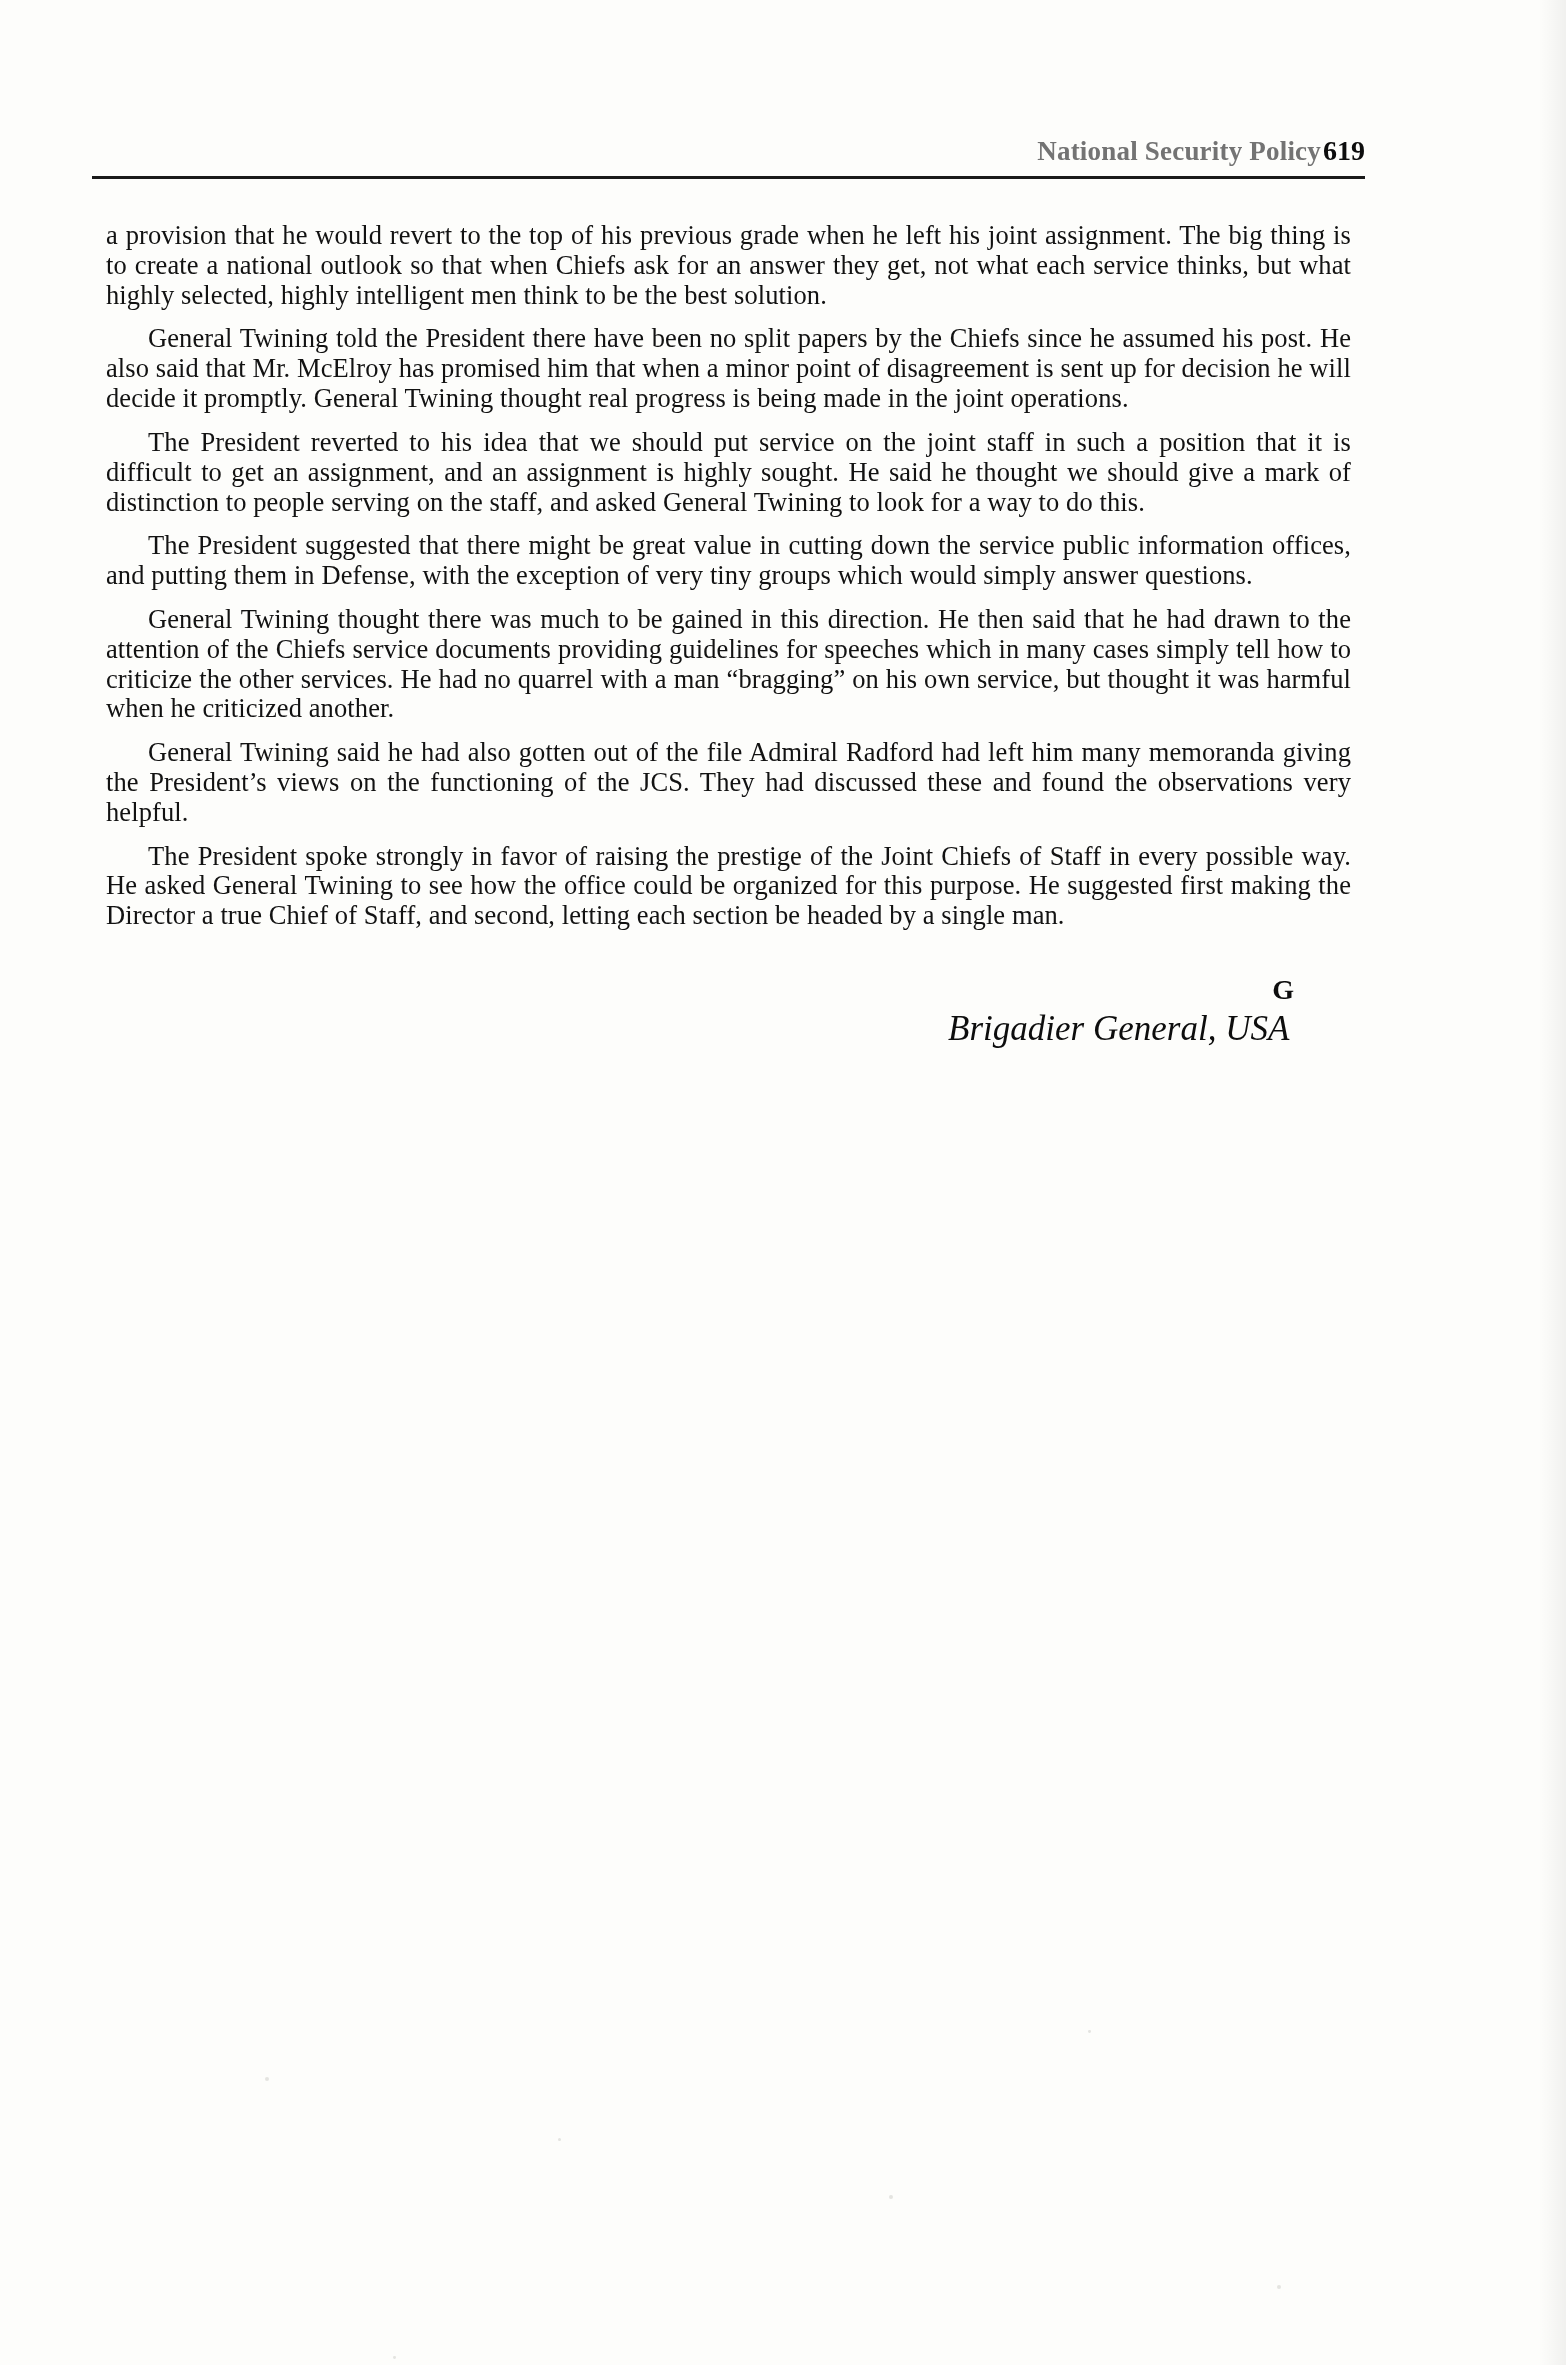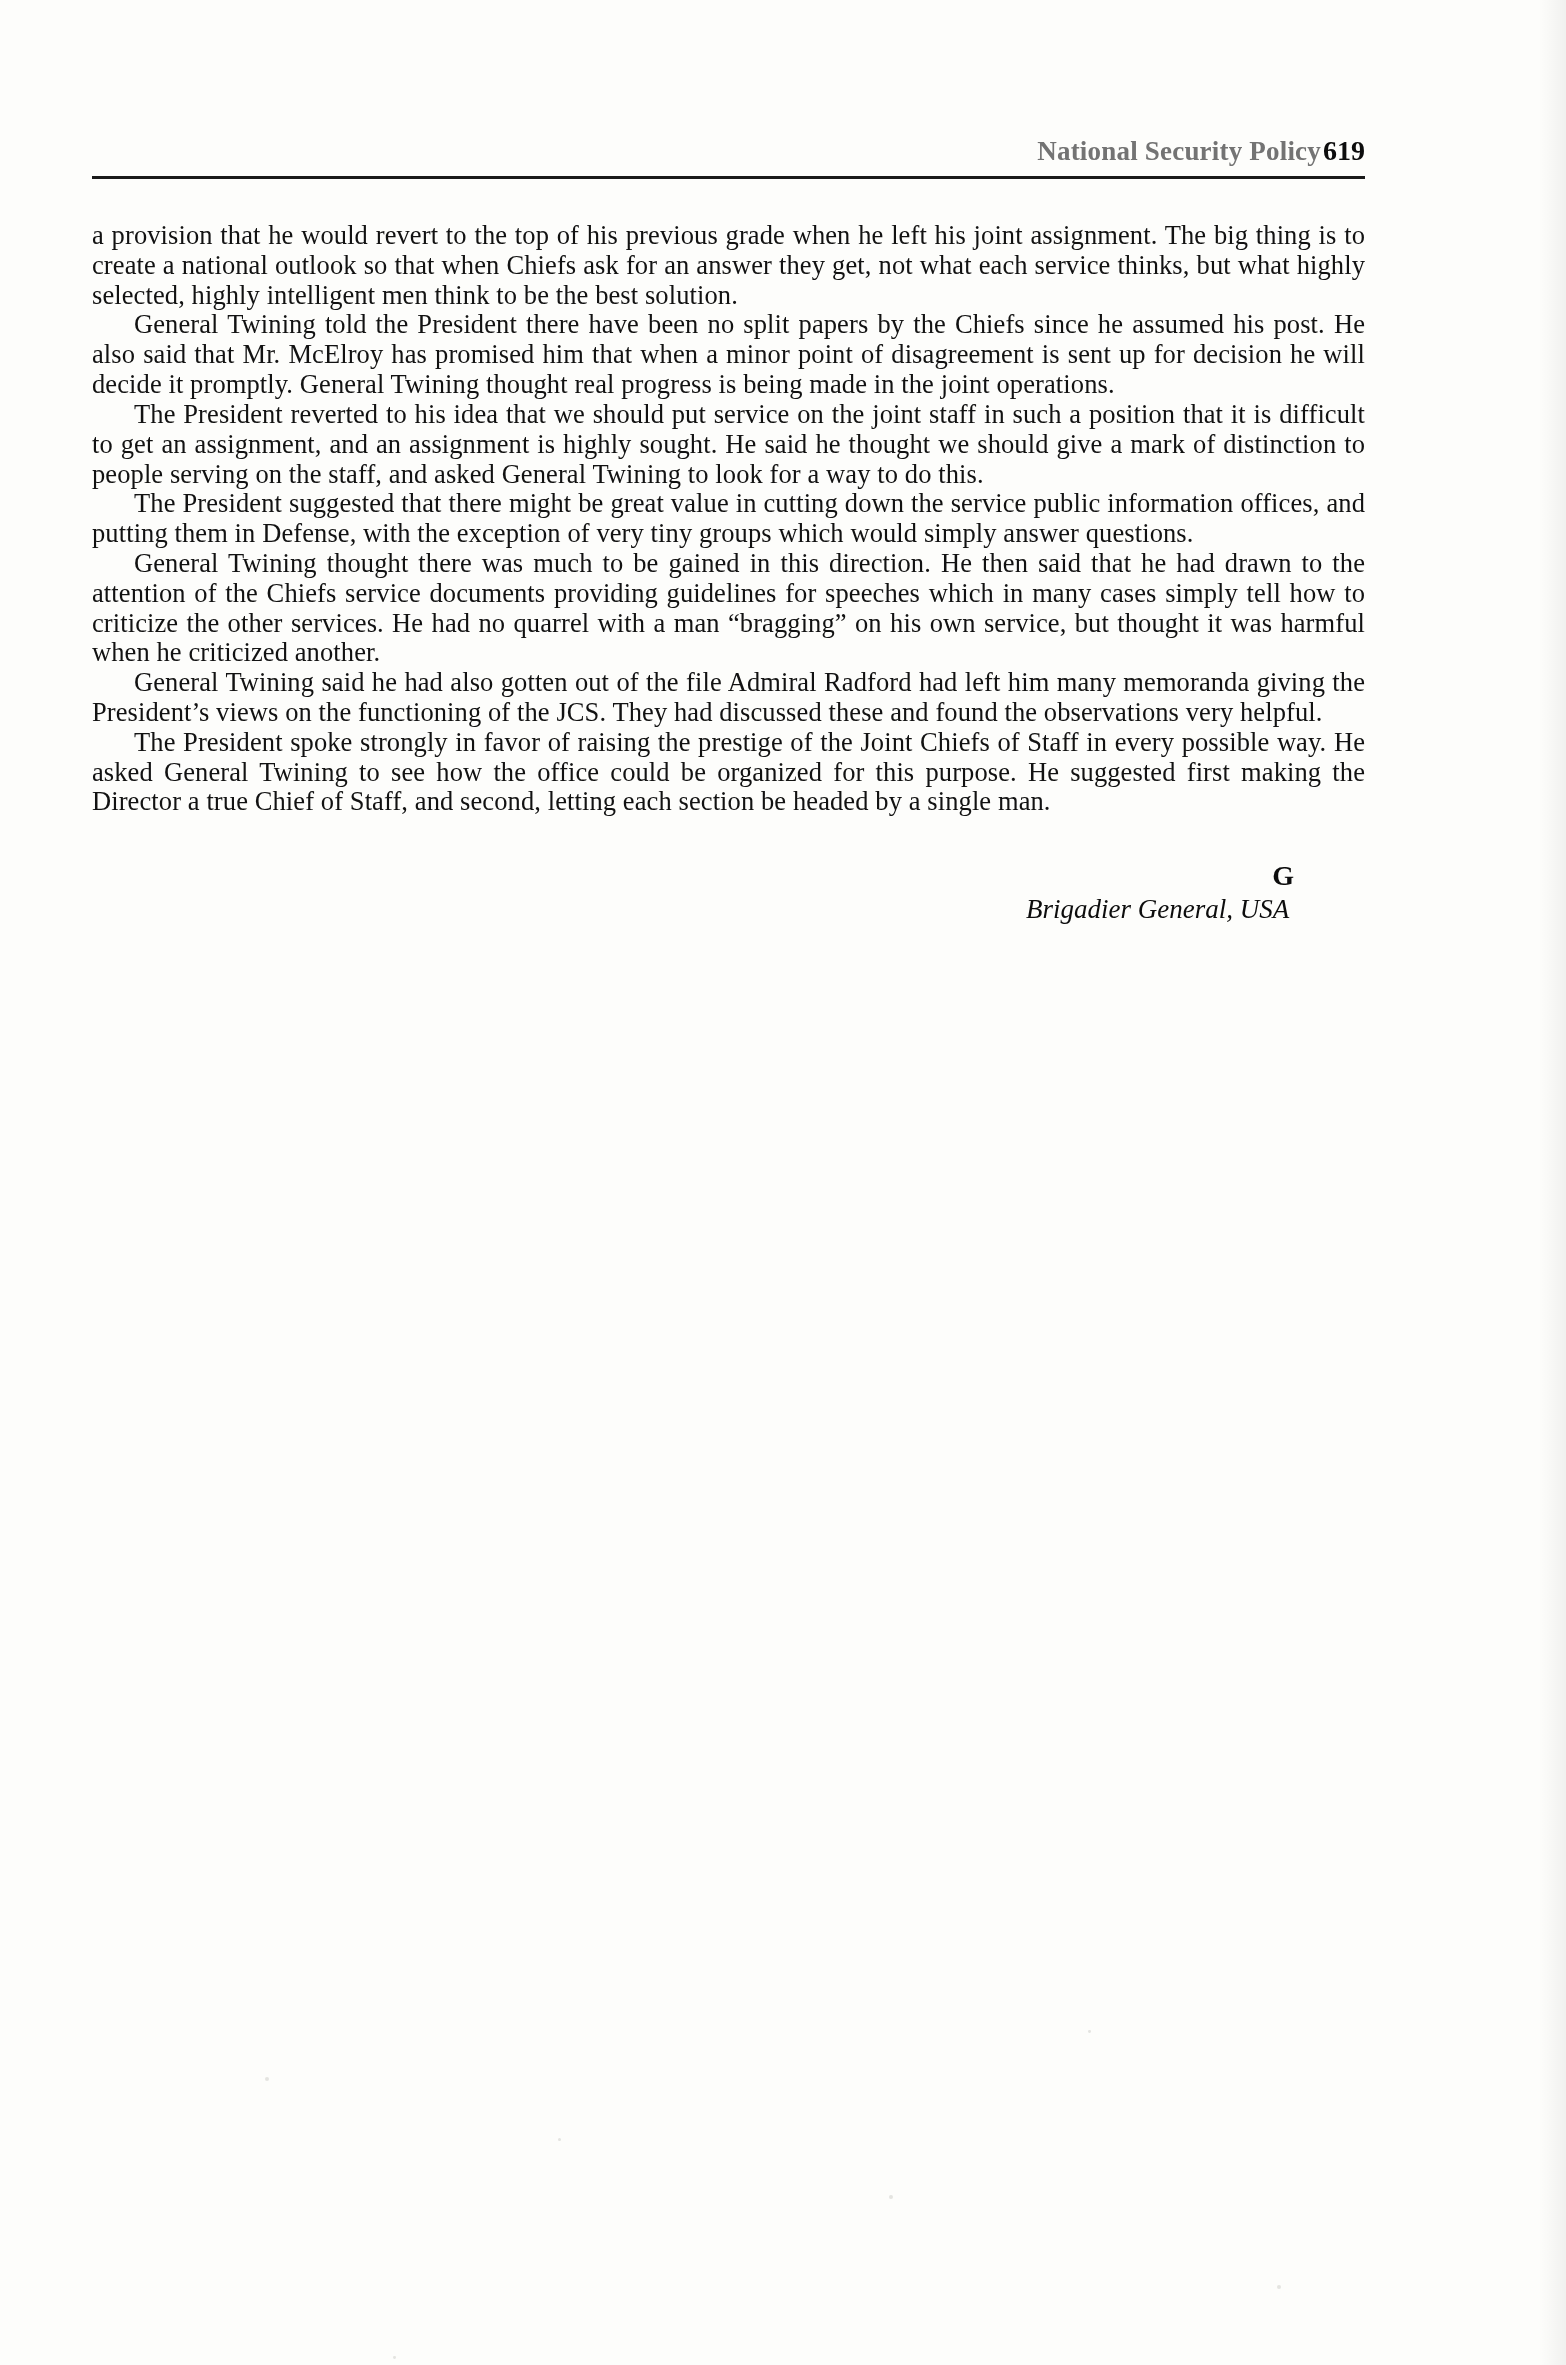--- a/index.html
+++ b/index.html
@@ -70,21 +70,21 @@
     margin-top: 29px;
     font-family: "Liberation Serif", serif;
     font-size: 26.5px;
     line-height: 1.125;
     text-align: justify;
     text-justify: inter-word;
     color: #121212;
     letter-spacing: 0.1px;
   }
   .body-text p {
-    margin: 0;
+    margin: 14px;
     text-indent: 42px;
   }
   .body-text p.first {
     text-indent: 0;
   }
 
   
   .signature {
     margin-top: 42px;
     text-align: right;
@@ -93,21 +93,21 @@
   .signature-initial {
     font-family: "Liberation Serif", serif;
     font-size: 28px;
     font-weight: 700;
     line-height: 1.2;
     color: #0d0d0d;
   }
   .signature-title {
     font-family: "Liberation Serif", serif;
     font-style: italic;
-    font-size: 27px;
+    font-size: 35px;
     line-height: 1.25;
     color: #0d0d0d;
     padding-right: 4.7px;
   }
 
   
   .speck {
     position: absolute;
     background: #cfcfcb;
     border-radius: 50%;

